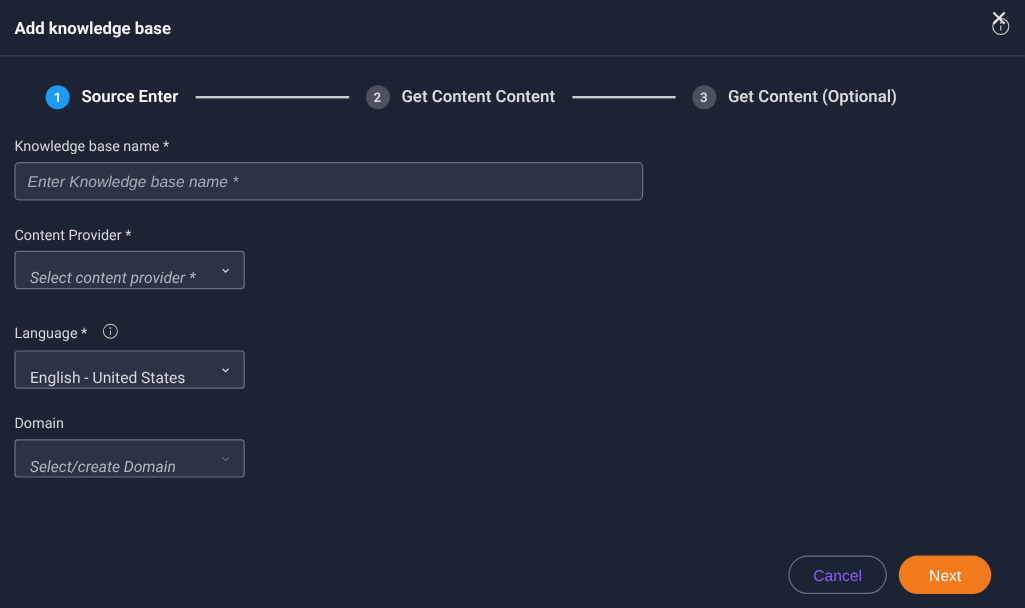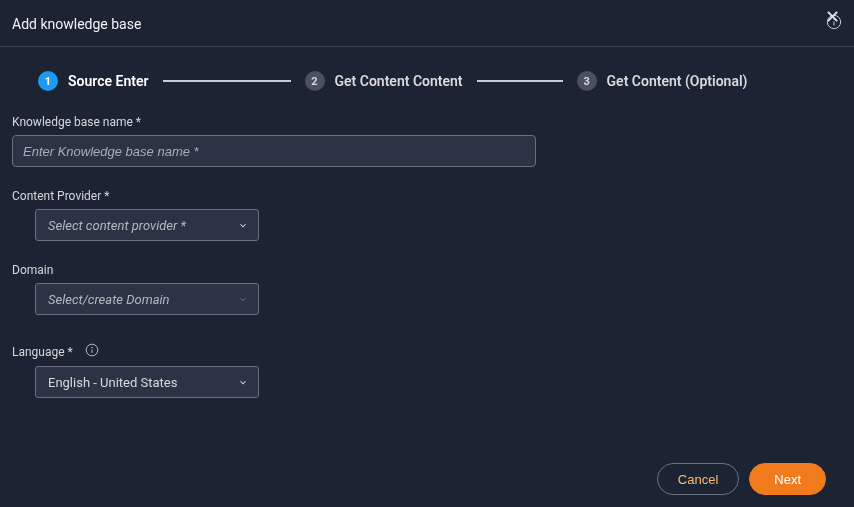--- a/index.html
+++ b/index.html
@@ -14,21 +14,21 @@
     }
     .header {
       display: flex;
       align-items: center;
       justify-content: space-between;
       padding: 14px 12px 12px 12px;
       border-bottom: 1px solid #3a4254;
     }
     .header-left {
       font-size: 14px;
-      font-weight: 400;
+      font-weight: 700;
       color: #f2f3f4;
     }
     .header-right {
       display: flex;
       align-items: center;
       gap: 10px;
     }
     .info-icon-svg {
       width: 16px;
       height: 16px;
@@ -112,30 +112,29 @@
       padding: 0 10px;
       color: #e6e7ea;
       font-size: 13px;
     }
     .text-input::placeholder {
       color: #a9adb7;
       font-style: italic;
     }
     .select-wrap {
       position: relative;
-      width: 224px;
+      width: 192px;
       height: 32px;
       border: 1px solid #6a7080;
       background: #2b3345;
       border-radius: 3px;
       display: flex;
-      align-items: center;
+      align-items: flex-end;
       padding: 0 26px 0 12px;
       cursor: pointer;
-      margin-left: 23px;
     }
     .select-value {
       font-size: 13px;
       color: #d7d9dd;
     }
     .select-value.placeholder {
       font-style: italic;
       color: #b4b7c0;
     }
     .select-caret {
@@ -160,21 +159,21 @@
       font-size: 13px;
       font-weight: 500;
       cursor: pointer;
       display: inline-flex;
       align-items: center;
       justify-content: center;
     }
     .btn-secondary {
       background: transparent;
       border: 1px solid #6a7080;
-      color: #fdba74;
+      color: #8b5cf6;
     }
     .btn-primary {
       background: #f07a1c;
       border: 1px solid #f07a1c;
       color: #fff;
       padding: 0 24px;
     }
     .info-mini {
       width: 14px;
       height: 14px;
@@ -226,50 +225,50 @@
     <div class="select-wrap">
       <span class="select-value placeholder">Select content provider *</span>
       <span class="select-caret bold">
         <svg width="10" height="10" viewBox="0 0 24 24" fill="none" stroke="#d7d9dd" stroke-width="2.5">
             <polyline points="6 9 12 15 18 9"></polyline>
           </svg>
       </span>
     </div>
   </div>
 
-  <div class="field">
-    <div class="field-label">Domain</div>
-    <div class="select-wrap">
-      <span class="select-value placeholder">Select/create Domain</span>
-      <span class="select-caret">
-        <svg width="10" height="10" viewBox="0 0 24 24" fill="none" stroke="#9ea3af" stroke-width="1.5">
-            <polyline points="6 9 12 15 18 9"></polyline>
-          </svg>
-      </span>
-    </div>
-  </div>
-
   <div class="field" style="margin-top:28px;">
     <div class="field-label">
       <span>Language *</span>
       <span>
         <svg class="info-icon-svg info-mini" viewBox="0 0 24 24">
             <circle cx="12" cy="12" r="10"></circle>
             <line x1="12" y1="11" x2="12" y2="17"></line>
             <circle cx="12" cy="7.5" r="0.5" fill="#c7c9cf"></circle>
           </svg>
       </span>
     </div>
     <div class="select-wrap">
       <span class="select-value">English - United States</span>
       <span class="select-caret bold">
         <svg width="10" height="10" viewBox="0 0 24 24" fill="none" stroke="#d7d9dd" stroke-width="2.5">
             <polyline points="6 9 12 15 18 9"></polyline>
           </svg>
       </span>
     </div>
   </div>
+
+  <div class="field">
+    <div class="field-label">Domain</div>
+    <div class="select-wrap">
+      <span class="select-value placeholder">Select/create Domain</span>
+      <span class="select-caret">
+        <svg width="10" height="10" viewBox="0 0 24 24" fill="none" stroke="#9ea3af" stroke-width="1.5">
+            <polyline points="6 9 12 15 18 9"></polyline>
+          </svg>
+      </span>
+    </div>
+  </div>
 </div>
 
 <div class="footer">
   <button class="btn btn-secondary">Cancel</button>
   <button class="btn btn-primary">Next</button>
 </div>
 
 </body></html>

